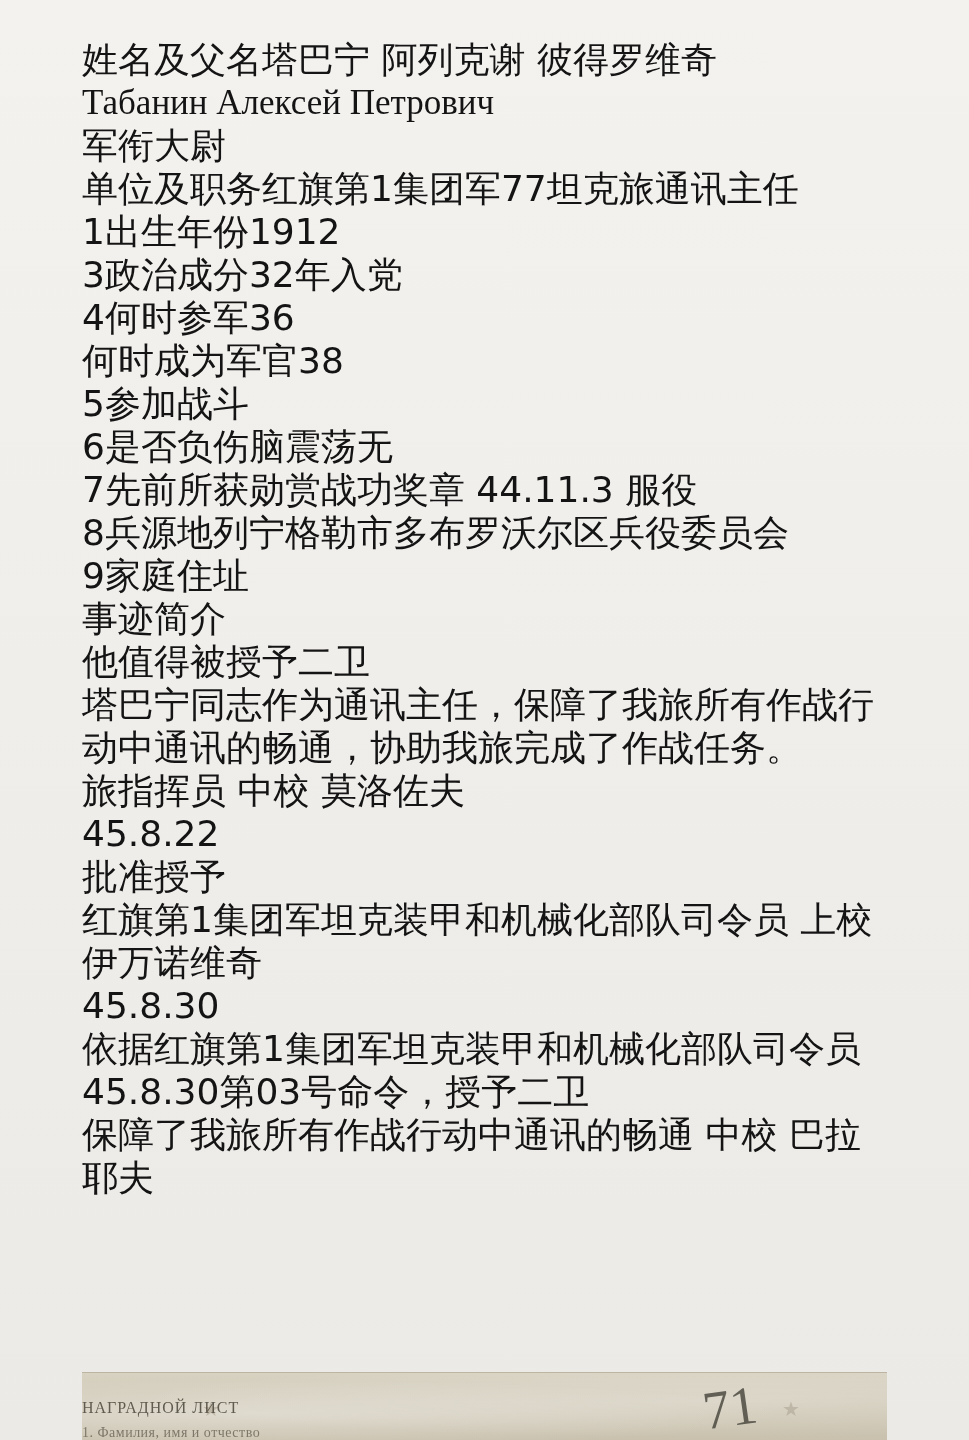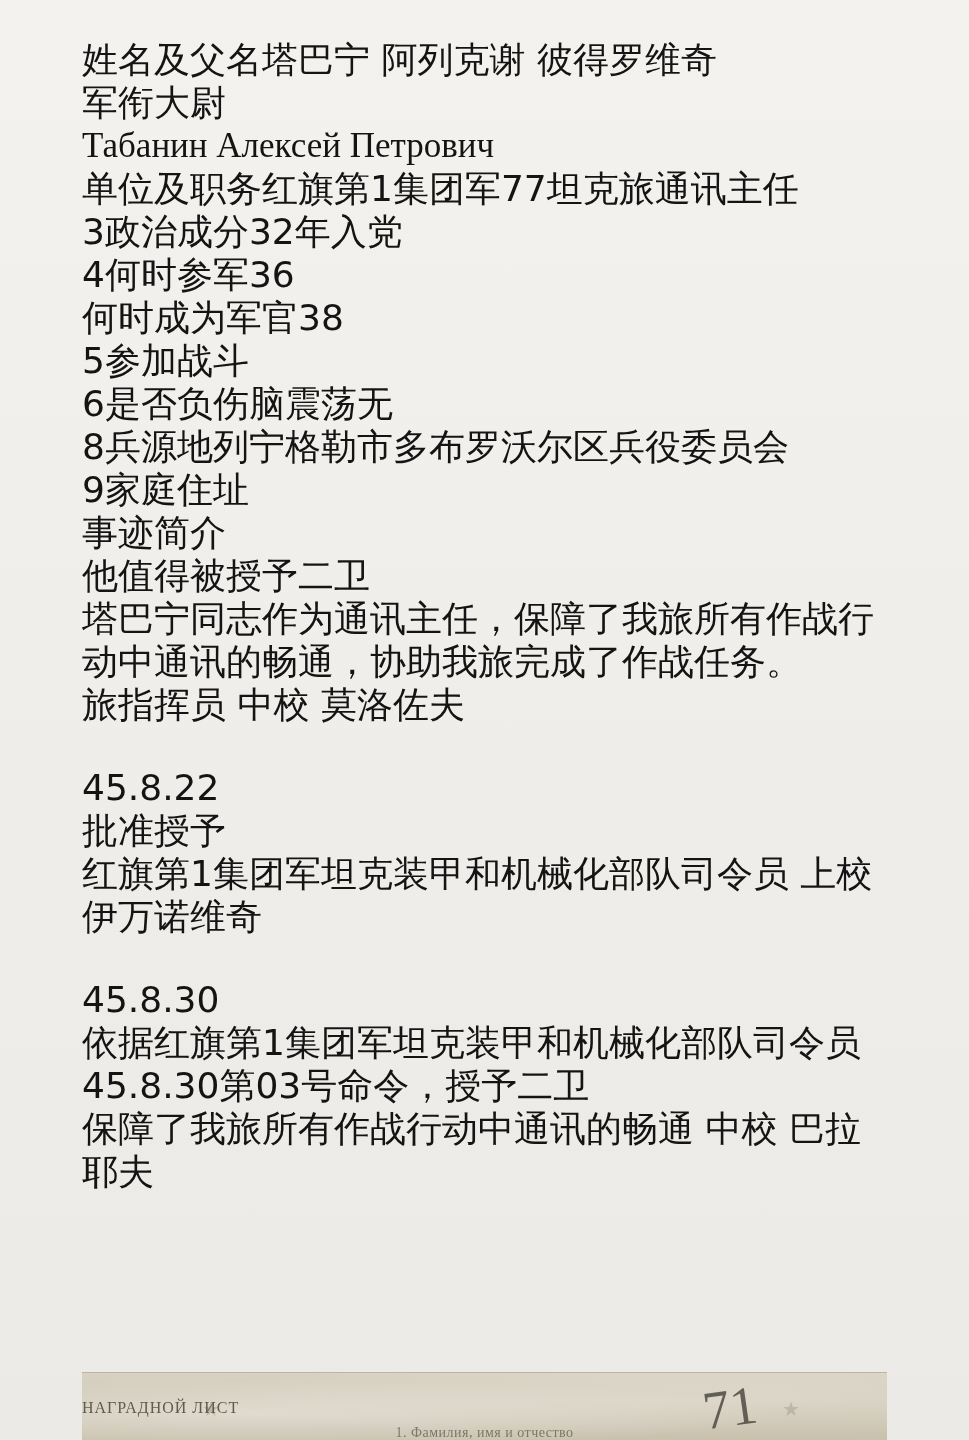--- a/index.html
+++ b/index.html
@@ -40,21 +40,20 @@
   .line.cjk {
     font-family: "DejaVu Sans", "Liberation Sans", sans-serif;
     font-weight: 400;
   }
   .line.cyr {
     font-family: "Liberation Serif", "DejaVu Serif", serif;
     font-size: 35px;
   }
   .line.num {
     font-family: "DejaVu Sans", "Liberation Sans", sans-serif;
-    margin-top: 40px;
   }
   .photo-strip {
     position: absolute;
     left: 82px;
     top: 1372px;
     width: 805px;
     height: 68px;
     background: linear-gradient(180deg, #d8d2c2 0%, #cfc8b6 45%, #c9c1ae 100%);
     overflow: hidden;
     border-top: 1px solid #bdb5a2;
@@ -76,21 +75,20 @@
     font-size: 16px;
     letter-spacing: 1px;
     color: #4b463a;
     opacity: 0.85;
   }
   .photo-sub {
     position: absolute;
     top: 52px;
     left: 0;
     right: 0;
-    text-align: center;
     font-family: "Liberation Serif", serif;
     font-size: 14px;
     letter-spacing: 0.5px;
     color: #5a5447;
     opacity: 0.7;
   }
   .photo-mark {
     position: absolute;
     right: 130px;
     top: 4px;
@@ -109,28 +107,30 @@
   .star.s1 { left: 120px; top: 24px; }
   .star.s2 { left: 700px; top: 24px; }
 </style>
 </head>
 <body>
 
 <div class="page">
 
   <div class="text-block">
     <div class="line cjk">姓名及父名塔巴宁 阿列克谢 彼得罗维奇</div>
+    <div class="line cyr">Табанин Алексей Петрович</div>
     <div class="line cjk">军衔大尉</div>
-    <div class="line cyr">Табанин Алексей Петрович</div>
     <div class="line cjk">单位及职务红旗第1集团军77坦克旅通讯主任</div>
+    <div class="line cjk">1出生年份1912</div>
     <div class="line cjk">3政治成分32年入党</div>
     <div class="line cjk">4何时参军36</div>
     <div class="line cjk">何时成为军官38</div>
     <div class="line cjk">5参加战斗</div>
     <div class="line cjk">6是否负伤脑震荡无</div>
+    <div class="line cjk">7先前所获勋赏战功奖章 44.11.3 服役</div>
     <div class="line cjk">8兵源地列宁格勒市多布罗沃尔区兵役委员会</div>
     <div class="line cjk">9家庭住址</div>
     <div class="line cjk">事迹简介</div>
     <div class="line cjk">他值得被授予二卫</div>
     <div class="line cjk">塔巴宁同志作为通讯主任，保障了我旅所有作战行动中通讯的畅通，协助我旅完成了作战任务。</div>
     <div class="line cjk">旅指挥员 中校 莫洛佐夫</div>
     <div class="line num">45.8.22</div>
     <div class="line cjk">批准授予</div>
     <div class="line cjk">红旗第1集团军坦克装甲和机械化部队司令员 上校 伊万诺维奇</div>
     <div class="line num">45.8.30</div>

